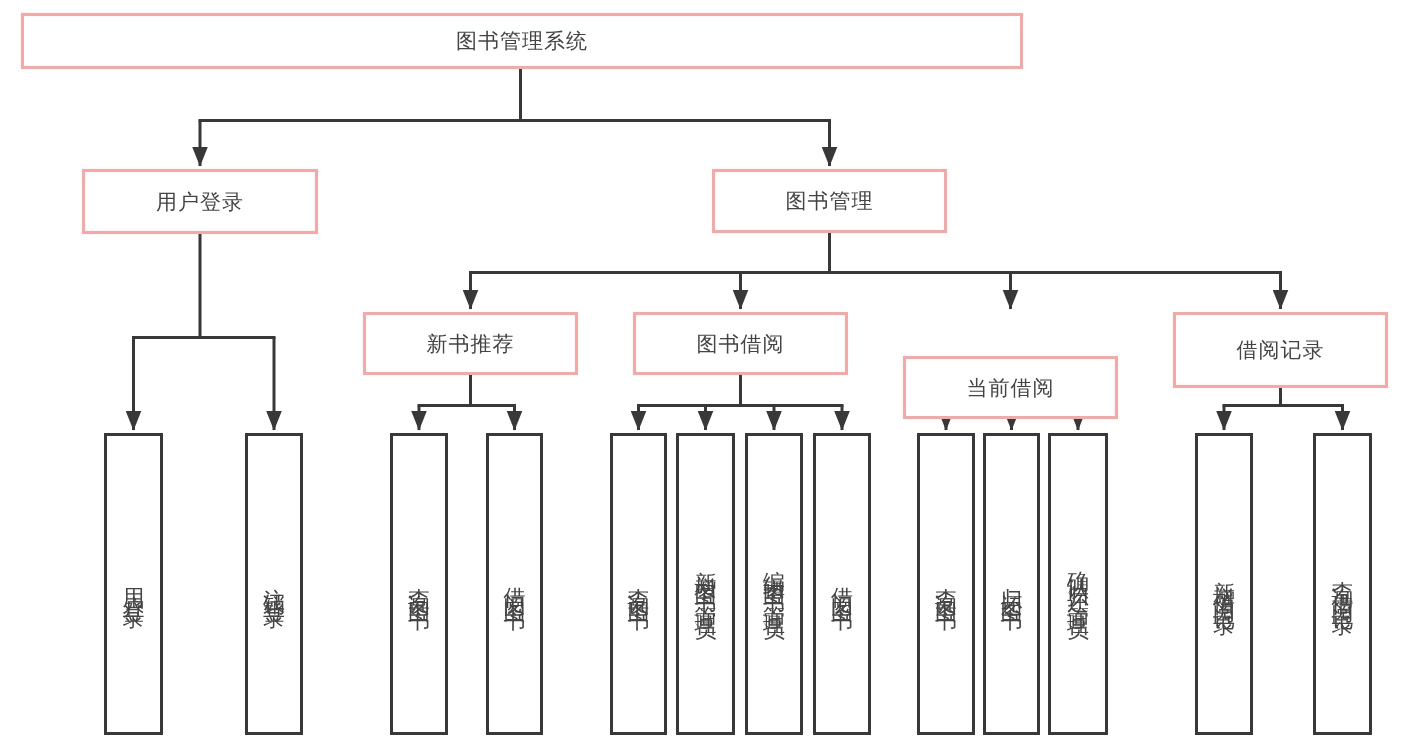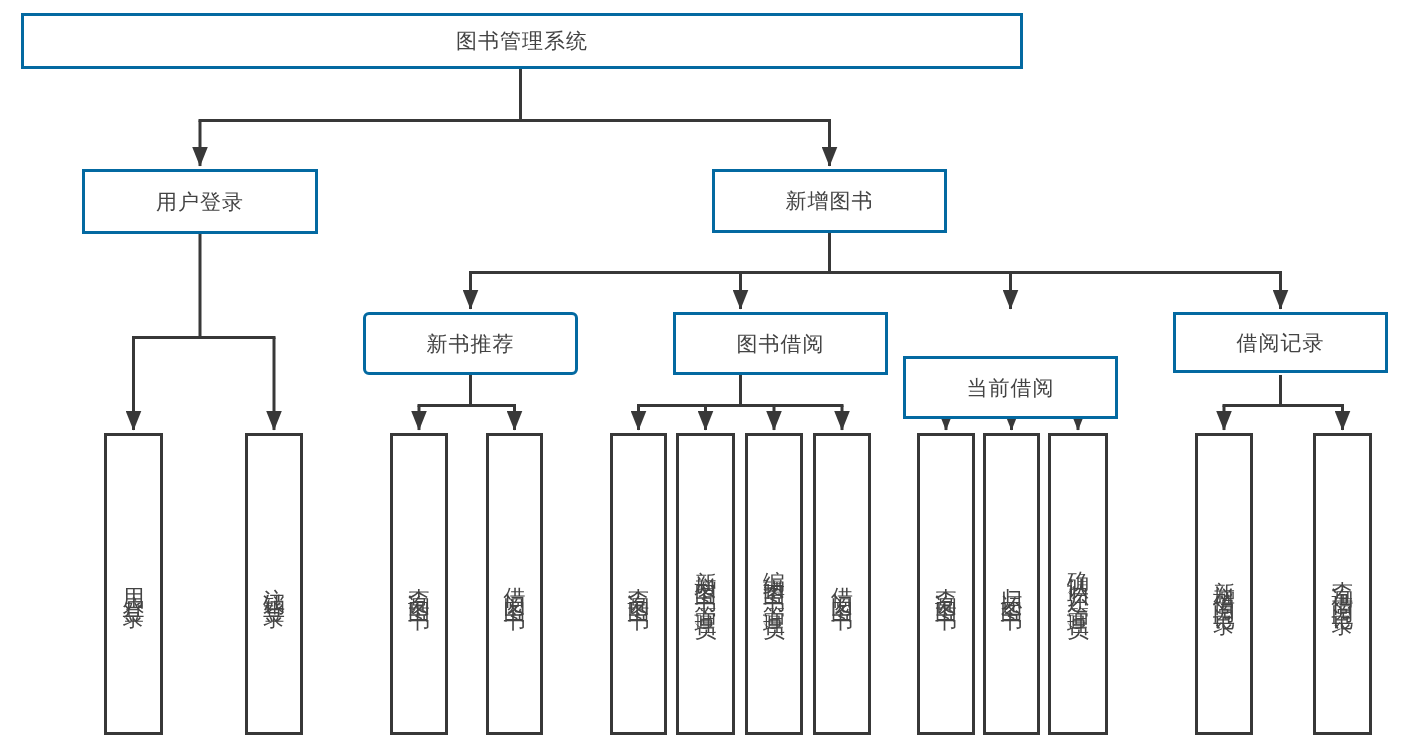--- a/index.html
+++ b/index.html
@@ -12,21 +12,21 @@
     overflow: hidden;
   }
   #connectors {
     position: absolute;
     left: 0; top: 0;
     width: 1405px; height: 747px;
   }
   .box {
     position: absolute;
     box-sizing: border-box;
-    border: 3px solid #0369a1;
+    border: 3px solid #fca5a5;
     background: #ffffff;
     display: flex;
     align-items: center;
     justify-content: center;
     color: #444444;
     font-size: 21px;
     letter-spacing: 1px;
     z-index: 2;
   }
   .vbox {
@@ -110,33 +110,33 @@
   </svg>
 
   <div class="box" style="left:21px; top:13px; width:1002px; height:56px;">
     <span>图书管理系统</span>
   </div>
 
   <div class="box" style="left:82px; top:169px; width:236px; height:65px;">
     <span>用户登录</span>
   </div>
   <div class="box" style="left:712px; top:169px; width:235px; height:64px;">
-    <span>新增图书</span>
+    <span>图书管理</span>
   </div>
 
-  <div class="box" style="left:363px; top:312px; width:215px; height:63px;border-radius:6px;">
+  <div class="box" style="left:363px; top:312px; width:215px; height:63px;">
     <span>新书推荐</span>
   </div>
-  <div class="box" style="left:633px; top:312px; width:215px; height:63px;margin-left:40px;">
+  <div class="box" style="left:633px; top:312px; width:215px; height:63px;">
     <span>图书借阅</span>
   </div>
   <div class="box" style="left:903px; top:312px; width:215px; height:63px;margin-top:44px;">
     <span>当前借阅</span>
   </div>
-  <div class="box" style="left:1173px; top:312px; width:215px; height:61px;text-align:center;">
+  <div class="box" style="left:1173px; top:312px; width:215px; height:76px;text-align:center;">
     <span>借阅记录</span>
   </div>
 
   <div class="vbox" style="left:104px; top:433px; width:59px; height:302px;">
     <span class="vlabel">用户登录</span>
   </div>
   <div class="vbox" style="left:245px; top:433px; width:58px; height:302px;">
     <span class="vlabel">注销登录</span>
   </div>
 

